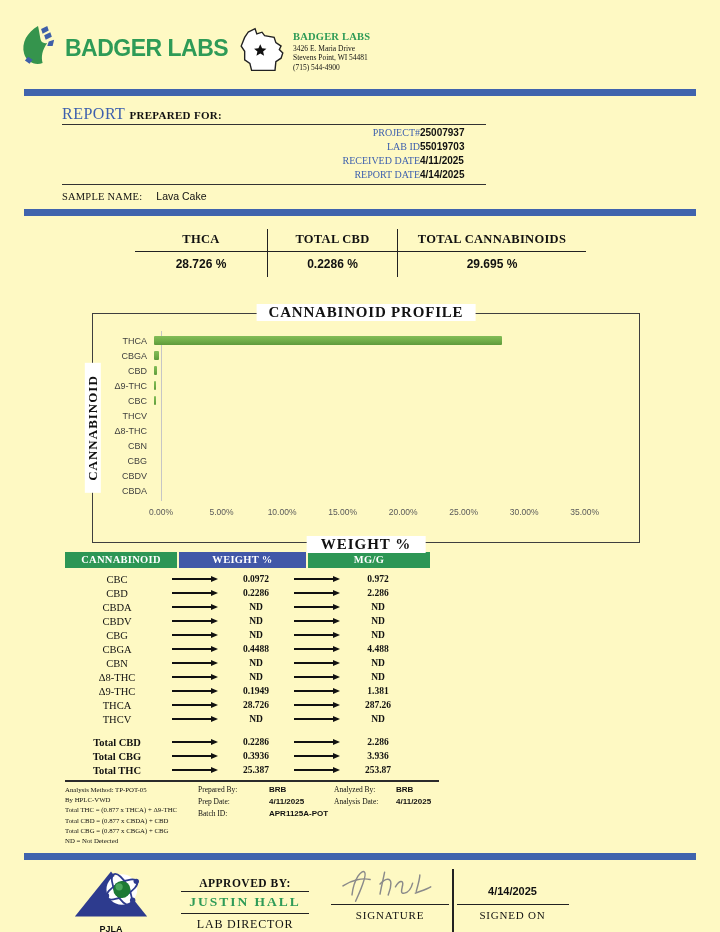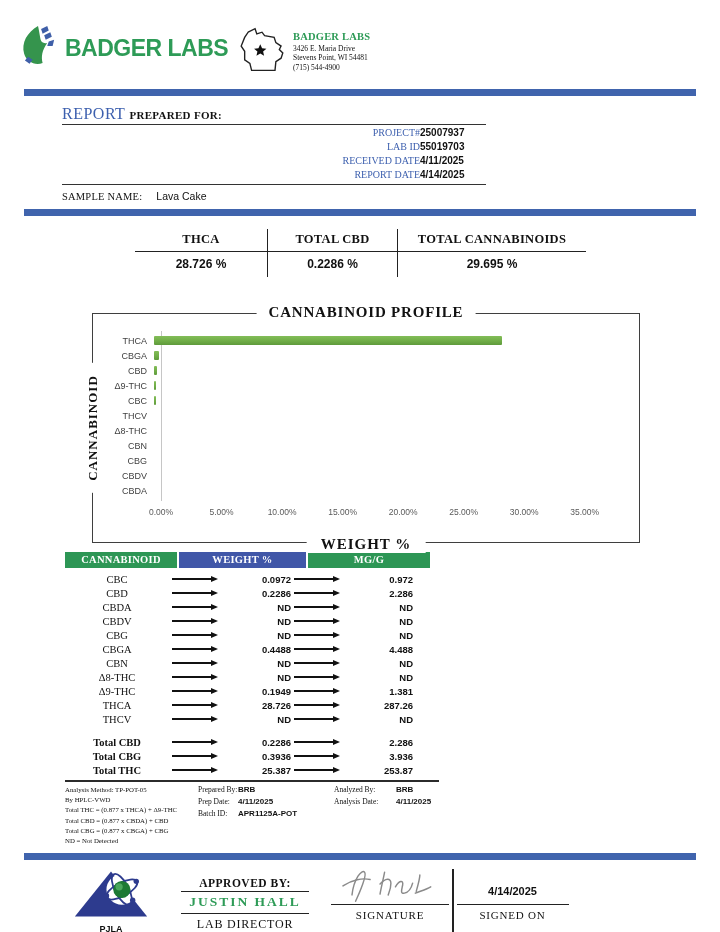--- a/index.html
+++ b/index.html
@@ -1,18 +1,18 @@
 <!DOCTYPE html>
 <html><head>
 <meta charset="utf-8">
 <style>
   * { box-sizing: border-box; margin: 0; padding: 0; }
   html,body { background:#e8e8e8; }
   body { width:720px; height:932px; margin:0 auto; }
-  .page { position:relative; width:720px; height:932px; background:#ffffff; overflow:hidden;
+  .page { position:relative; width:720px; height:932px; background:#fef9c3; overflow:hidden;
           font-family:"Liberation Serif", serif; color:#111; }
 
   
   .header { display:flex; align-items:flex-start; padding:24px 12px 0 18px; }
   .logo { display:flex; align-items:center; gap:7px; width:218px; }
   .logo-text { font-family:"Liberation Sans", sans-serif; font-weight:bold; font-size:23px;
                color:#2e9b57; letter-spacing:-0.5px; white-space:nowrap; }
   .coa-title { flex:1; text-align:center; padding-top:13px; font-family:"Liberation Sans", sans-serif;
                font-weight:bold; font-size:22px; letter-spacing:1.5px; color:#161616; white-space:nowrap; }
   .coa-title .of { font-size:16px; }
@@ -76,38 +76,38 @@
   
   .ctable { margin:9px 0 0 65px; width:365px; }
   .ctable-head { display:flex; gap:2px; margin-bottom:4px; }
   .hc { color:#fff; font-weight:bold; font-size:10.5px; text-align:center; padding:2px 0 3px;
         letter-spacing:0.3px; }
   .hc-0 { width:112px; background:#2d9655; }
   .hc-1 { width:127px; background:#4157a8; }
   .hc-2 { flex:1; background:#2d9655; }
   .trow { display:flex; align-items:center; height:14px; }
   .c-name { width:104px; flex:none; text-align:center; font-size:10.5px; }
-  .c-val { font-family:Liberation Sans, sans-serif; font-weight:bold; font-size:9.5px;
-           text-align:right; }
+  .c-val { font-family:Liberation Serif, serif; font-weight:bold; font-size:9.5px;
+           text-align:center; }
   .c-wt { width:70px; flex:none; }
   .c-mg { width:70px; flex:none; }
   .arrow { display:flex; align-items:center; width:52px; flex:none; padding:0 3px; }
   .arrow .shaft { flex:1; height:1.4px; background:#111; }
   .arrow .head { width:0; height:0; border-left:7px solid #111;
                  border-top:3.5px solid transparent; border-bottom:3.5px solid transparent; }
   .totals { margin-top:9px; }
   .totals .c-name { font-weight:bold; }
 
   
   .prep { display:flex; margin:3px 0 0 65px; width:374px; border-top:2px solid #2b2b2b; padding-top:3px; }
   .fn-left { width:126px; font-size:6.8px; line-height:1.5; }
   .fn-col { font-size:7.5px; }
   .fn-mid { width:136px; margin-left:7px; }
   .fn-row { display:flex; height:12px; align-items:baseline; }
-  .fn-lab { width:40px; flex:none; }
+  .fn-lab { width:71px; flex:none; }
   .fn-right .fn-lab { width:62px; }
   .fn-val { font-family:"Liberation Sans", sans-serif; font-weight:bold; font-size:8px; }
 
   
   .approval { display:flex; align-items:flex-start; padding:6px 0 0 55px; height:78px; }
   .pjla { width:112px; text-align:center; }
   .pjla-name { font-family:"Liberation Sans", sans-serif; font-weight:bold; font-size:9px; margin-top:-2px;}
   .approver { width:128px; margin-left:14px; margin-top:11px; text-align:center; }
   .approved-by { font-weight:bold; font-size:11.5px; letter-spacing:0.5px;
                  border-bottom:1.4px solid #222; padding-bottom:2px; }

